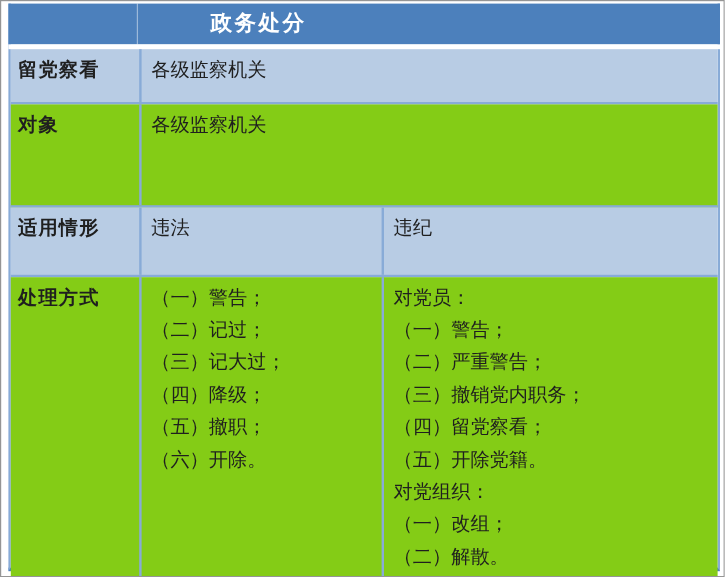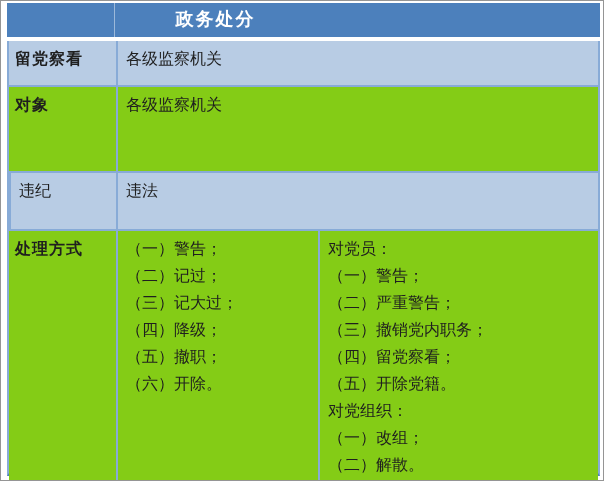--- a/index.html
+++ b/index.html
@@ -101,22 +101,23 @@
       <div class="cell c1 label">留党察看</div>
       <div class="cell c2">各级监察机关</div>
     </div>
 
     <div class="row r2">
       <div class="cell c1 label">对象</div>
       <div class="cell c3">各级监察机关</div>
     </div>
 
     <div class="row band r3">
+      <div class="cell c1 label">适用情形</div>
+      <div class="cell c2">违法</div>
       <div class="cell c3">违纪</div>
-      <div class="cell c2">违法</div>
     </div>
 
     <div class="row r4">
       <div class="cell c1 label">处理方式</div>
       <div class="cell c2">（一）警告；
 （二）记过；
 （三）记大过；
 （四）降级；
 （五）撤职；
 （六）开除。</div>

